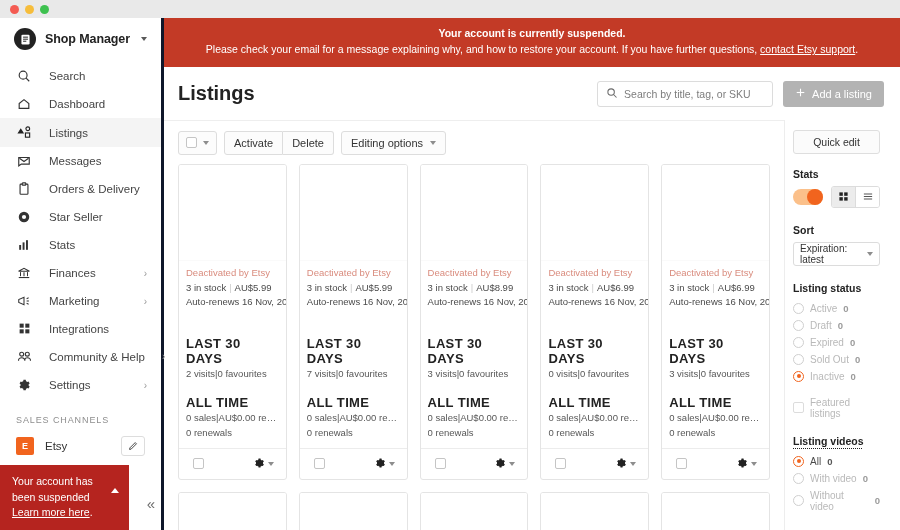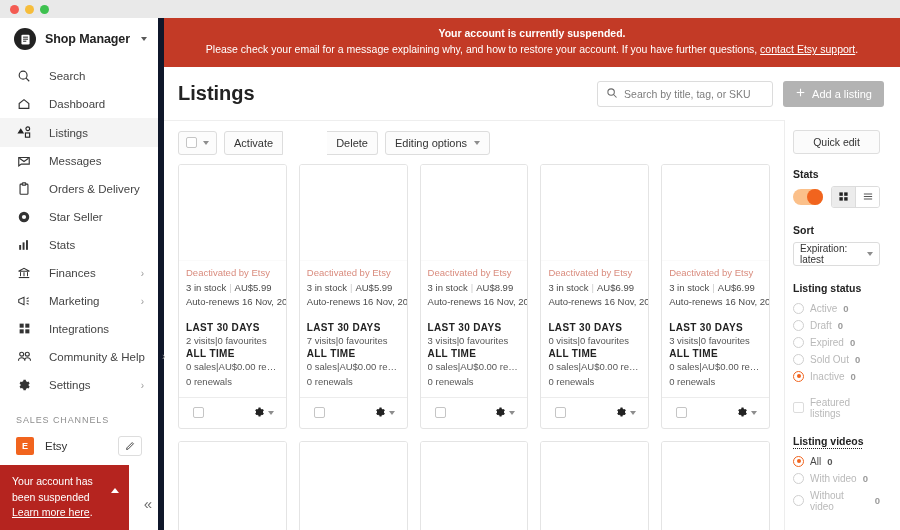--- a/index.html
+++ b/index.html
@@ -19,21 +19,21 @@
   .dot { width: 9px; height: 9px; border-radius: 50%; }
   .dot.red { background: #f45b52; }
   .dot.yellow { background: #f6bd3b; }
   .dot.green { background: #3ec14f; }
 
   .body-row { display: flex; flex: 1 1 auto; min-height: 0; }
 
   
   .sidebar {
     width: 164px; flex: 0 0 164px; background: #ffffff;
-    border-right: 6px solid #0f172a; position: relative;
+    border-right: 3px solid #0f172a; position: relative;
     display: flex; flex-direction: column;
   }
   .shop-header {
     display: flex; align-items: center; gap: 9px;
     padding: 10px 10px 12px 14px;
   }
   .shop-logo {
     width: 22px; height: 22px; border-radius: 50%; background: #222222;
     display: flex; align-items: center; justify-content: center; flex: 0 0 22px;
   }
@@ -122,21 +122,21 @@
 
   .content-row { display: flex; flex: 1 1 auto; min-height: 0; }
   .listings-col { flex: 1 1 auto; min-width: 0; display: flex; flex-direction: column; border-top: 1px solid #eeeeee; }
   .toolbar { display: flex; align-items: center; gap: 7px; padding: 10px 14px 9px; }
   .chk-drop {
     height: 24px; border: 1px solid #dddddd; border-radius: 3px; background: #fcfcfc;
     display: flex; align-items: center; gap: 6px; padding: 0 7px; cursor: pointer;
   }
   .cbox { width: 11px; height: 11px; border: 1px solid #c5c5c5; border-radius: 2px; background: #fff; }
   .caret { width: 0; height: 0; border-left: 3.5px solid transparent; border-right: 3.5px solid transparent; border-top: 4px solid #8d8d8d; }
-  .btn-group { display: flex; gap: 44px; }
+  .btn-group { display: flex; }
   .btn {
     height: 24px; border: 1px solid #dddddd; background: #fcfcfc; font-size: 11px; color: #333;
     padding: 0 9px; display: flex; align-items: center; cursor: pointer;
     font-family: "Liberation Sans", sans-serif;
   }
   .btn-group .btn:first-child { border-radius: 3px 0 0 3px; }
   .btn-group .btn:last-child { border-radius: 0 3px 3px 0; border-left: 0; }
   .btn.single { border-radius: 3px; gap: 7px; }
 
   .cards-scroll { flex: 1 1 auto; overflow: hidden; padding: 0 14px; }
@@ -144,21 +144,21 @@
   .card {
     border: 1px solid #e4e4e4; border-radius: 3px; background: #ffffff;
     display: flex; flex-direction: column; overflow: hidden;
   }
   .card-img { height: 96px; background: #ffffff; border-bottom: 1px solid #fafafa; }
   .card-info { padding: 6px 7px 8px; }
   .deact { font-size: 9.5px; color: #d98b7d; margin-bottom: 3px; }
   .meta { font-size: 9.5px; color: #4a4a4a; line-height: 1.55; white-space: nowrap; }
   .meta .sep { color: #cccccc; margin: 0 3px; }
   .card-stats { padding: 4px 7px 7px; }
-  .stat-head { font-size: 10px; font-weight: bold; color: #222222; letter-spacing: 0.35px; margin-top: 0; }
+  .stat-head { font-size: 13px; font-weight: bold; color: #222222; letter-spacing: 0.35px; margin-top: 14px; }
   .stat-line { font-size: 9.5px; color: #575757; line-height: 1.6; white-space: nowrap; overflow: hidden; text-overflow: ellipsis; }
   .card-foot {
     border-top: 1px solid #ececec; display: flex; align-items: center; justify-content: space-between;
     padding: 6px 12px 6px 14px; margin-top: auto;
   }
   .gear-wrap { display: flex; align-items: center; gap: 3px; cursor: pointer; }
 
   
   .right-panel {
     width: 116px; flex: 0 0 116px; border-left: 1px solid #ededed;

